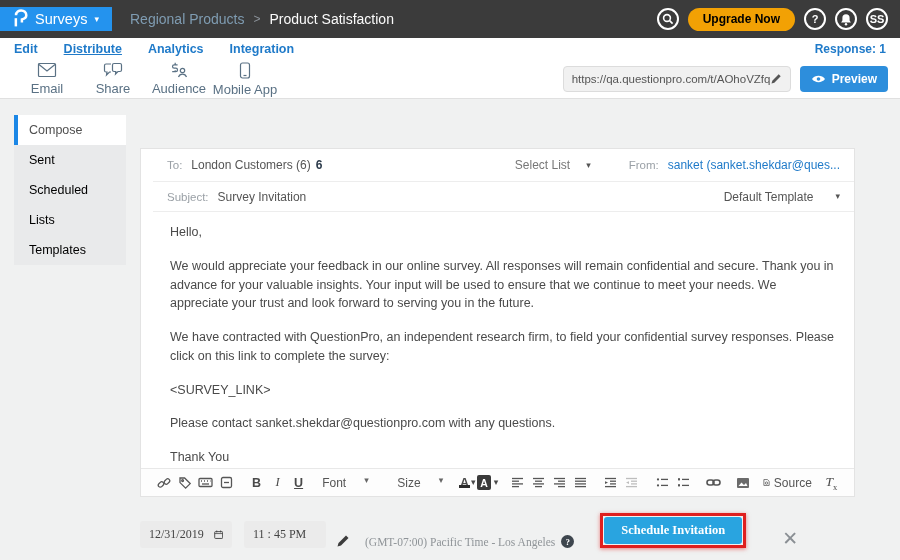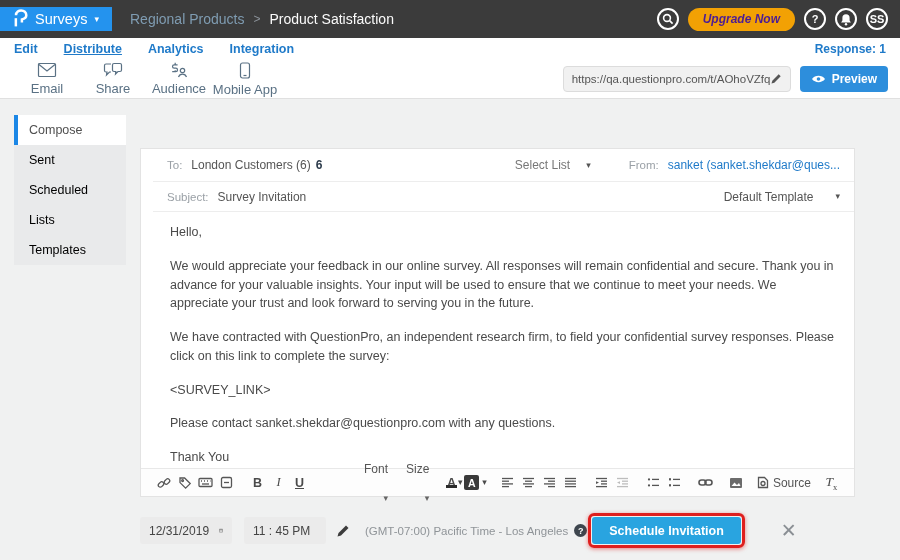--- a/index.html
+++ b/index.html
@@ -13,21 +13,21 @@
   .header { position:absolute; top:0; left:0; right:0; height:38px; background:#3b3b3b; display:flex; align-items:center; }
   .logo-box { width:112px; height:24px; background:#2493ee; display:flex; align-items:center; justify-content:center; gap:7px; color:#fff; cursor:pointer; }
   .logo-text { font-size:14.5px; }
   .caret { font-size:9px; line-height:1; color:inherit; }
   .breadcrumb { margin-left:18px; font-size:14px; display:flex; align-items:center; }
   .bc-survey { color:#7f9cb2; }
   .bc-sep { color:#8b9299; margin:0 9px; font-size:12px; }
   .bc-page { color:#fbfbfb; }
   .header-right { margin-left:auto; display:flex; align-items:center; gap:9px; padding-right:12px; }
   .hcircle { width:22px; height:22px; border:2px solid #fff; border-radius:50%; display:flex; align-items:center; justify-content:center; color:#fff; font-size:11px; font-weight:bold; cursor:pointer; }
-  .upgrade { height:23px; background:#f2a104; border-radius:12px; color:#4c1d95; font-weight:bold; font-size:12px; padding:0 15px; display:flex; align-items:center; cursor:pointer;font-style:italic; }
+  .upgrade { height:23px; background:#f2a104; border-radius:12px; color:#000000; font-weight:bold; font-size:12px; padding:0 15px; display:flex; align-items:center; cursor:pointer; }
   
   .tabbar { position:absolute; top:38px; left:0; right:0; height:22px; background:#fff; display:flex; align-items:center; padding:0 14px; }
   .tab { font-size:12.5px; font-weight:bold; color:#1f7ac9; margin-right:26px; cursor:pointer; }
   .tab.active { text-decoration:underline; }
   .response { margin-left:auto; font-size:12px; font-weight:bold; color:#1f7ac9; cursor:pointer; }
   
   .disttoolbar { position:absolute; top:60px; left:0; right:0; height:39px; background:#fff; border-bottom:1px solid #e0e0e0; display:flex; align-items:center; }
   .dist-item { width:66px; display:flex; flex-direction:column; align-items:center; gap:3px; color:#5a7184; font-size:13px; cursor:pointer; }
   .dist-item:first-of-type { margin-left:14px; }
   .dist-item svg { stroke:#5a7184; fill:none; stroke-width:1.2; }
@@ -56,37 +56,37 @@
   .body-area p { margin-bottom:15px; }
   
   .fmt-toolbar { position:absolute; bottom:0; left:0; right:0; height:28px; border-top:1px solid #e8e8e8; background:#fdfdfd; display:flex; align-items:center; padding:0 12px; }
   .fbtn { height:22px; min-width:21px; display:flex; align-items:center; justify-content:center; color:#4a4a4a; font-size:12.5px; cursor:pointer; }
   .fbtn svg { stroke:#565656; fill:none; stroke-width:1.3; }
   .fbtn.disabled svg { stroke:#bdbdbd; }
   .fsep { width:10px; }
   .fbold { font-weight:bold; }
   .fitalic { font-style:italic; font-family:"Liberation Serif", serif; }
   .funderline { text-decoration:underline; }
-  .fselect { display:flex; align-items:flex-end; gap:18px; color:#555; font-size:12px; padding:0 4px; cursor:pointer;flex-direction:column; }
+  .fselect { display:flex; align-items:flex-start; gap:18px; color:#555; font-size:12px; padding:0 4px; cursor:pointer; }
   .fselect .caret { color:#666; }
   .acolor { position:relative; font-weight:bold; font-size:12.5px; padding:0 2px; }
   .acolor::after { content:""; position:absolute; left:1px; right:1px; bottom:2px; height:3px; background:#2b2b2b; }
   .abg { width:15px; height:15px; background:#3a3a3a; border-radius:2px; color:#fff; font-size:10.5px; font-weight:bold; display:flex; align-items:center; justify-content:center; }
   .tx { font-family:"Liberation Serif", serif; font-style:italic; font-size:13.5px; }
   .tx sub { font-size:8.5px; font-style:normal; }
   .src-label { font-size:12px; color:#555; margin-left:4px; }
   
-  .schedule-row { position:absolute; top:513px; left:140px; display:flex; align-items:center; }
+  .schedule-row { position:absolute; top:513px; left:140px; display:flex; align-items:flex-end;font-family:Liberation Serif, serif; }
   .pillbox { height:27px; background:#ebebeb; border-radius:3px; display:flex; align-items:center; justify-content:space-between; padding:0 9px; font-size:12px; color:#444; gap:10px; cursor:pointer; }
   .date-box { width:92px; }
   .time-box { width:82px; margin-left:12px; }
   .edit-pencil { margin-left:10px; cursor:pointer; display:flex; }
   .tz { margin-left:15px; font-size:11.5px; color:#8f9498; display:flex; align-items:center; }
   .tz-badge { width:13px; height:13px; background:#3e464e; color:#fff; border-radius:50%; font-size:9px; font-weight:bold; display:inline-flex; align-items:center; justify-content:center; margin-left:6px; cursor:pointer; }
-  .sched-wrap { margin-left:1px; border:3px solid #df1f1e; border-radius:6px; padding:1px; box-shadow:0 1px 4px rgba(223,31,30,.55); }
+  .sched-wrap { margin-left:26px; border:3px solid #df1f1e; border-radius:0; padding:1px; box-shadow:0 1px 4px rgba(223,31,30,.55); }
   .sched-btn { height:27px; background:#29a4e0; border-radius:3px; color:#fff; font-weight:bold; font-size:12.5px; display:flex; align-items:center; padding:0 17px; cursor:pointer; }
   .close-x { margin-left:36px; color:#8a8f94; font-size:19px; cursor:pointer; line-height:1; }
 </style>
 </head>
 <body>
 
 <div id="app">
 
   <div class="header">
     <div class="logo-box">

